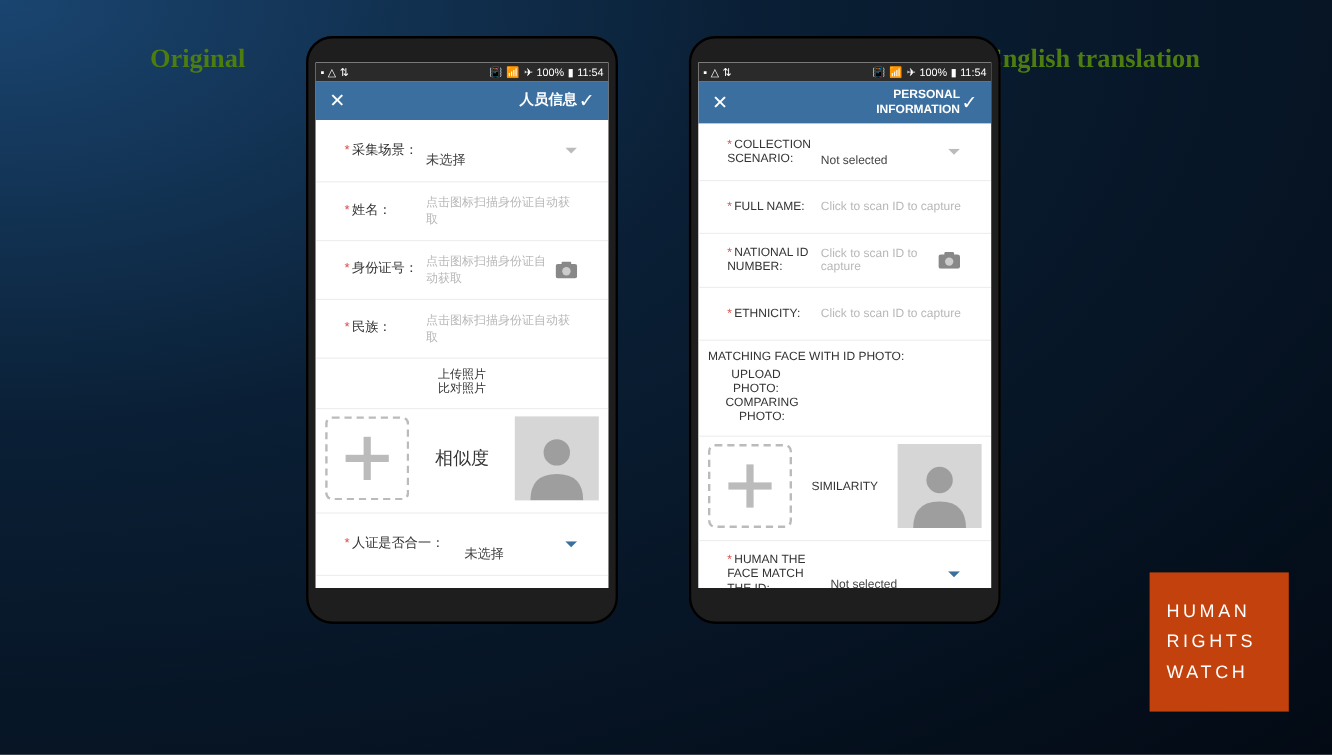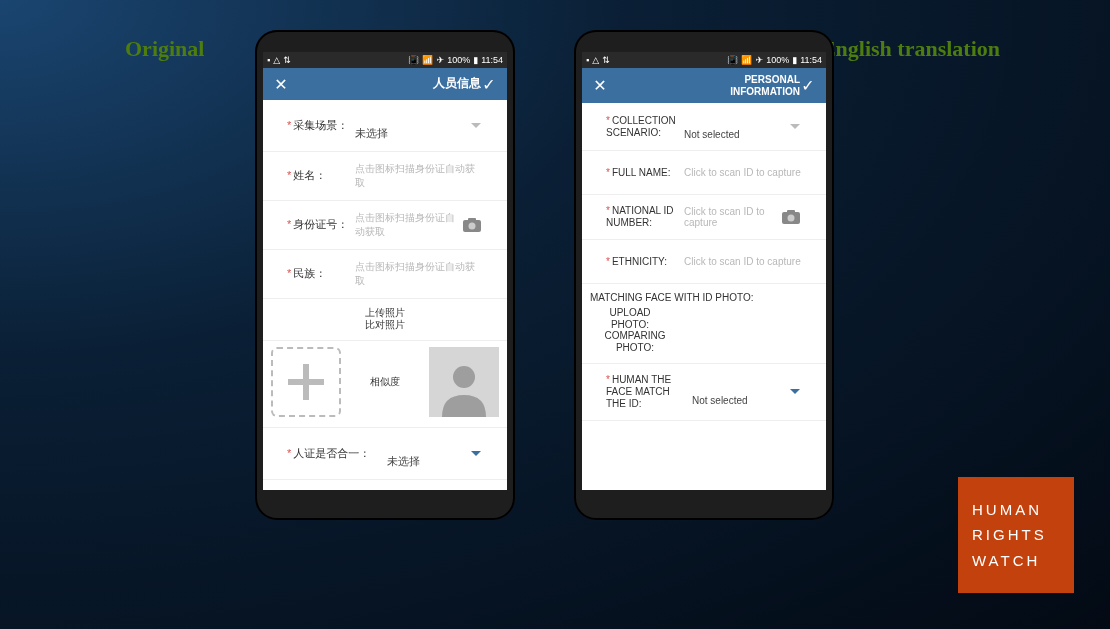--- a/index.html
+++ b/index.html
@@ -119,21 +119,21 @@
     border-radius: 6px;
     display:flex; align-items:center; justify-content:center;
   }
   .plus-shape { position:relative; width:40px; height:40px; }
   .plus-shape::before, .plus-shape::after {
     content:""; position:absolute; background:#bbb;
   }
   .plus-shape::before { left:17px; top:2px; width:6px; height:36px; }
   .plus-shape::after  { top:17px; left:2px; height:6px; width:36px; }
   .similarity { font-size:10px; color:#333; text-align:center; flex:0 0 60px; }
-  .similarity-cn { font-size:10px; }
+  .similarity-cn { font-size:15px; }
   .avatar-box {
     width: 70px; height: 70px;
     background: #d6d6d6;
     display:flex; align-items:flex-end; justify-content:center;
     overflow:hidden;
   }
   .avatar-svg { width: 60px; height: 60px; }
 
   .hrw-logo {
     position:absolute;
@@ -295,20 +295,32 @@
         <div class="row-label"><span class="req">*</span><span>ETHNICITY:</span></div>
         <div class="row-value">Click to scan ID to capture</div>
       </div>
       <div class="match-section">
         <div class="match-title">MATCHING FACE WITH ID PHOTO:</div>
         <div class="match-cols">
           <div class="match-col-label" style="width:60px">UPLOAD PHOTO:</div>
           <div class="match-col-label" style="width:70px">COMPARING PHOTO:</div>
         </div>
       </div>
+      <div class="photo-row">
+        <div class="upload-box">
+            <div class="plus-shape"></div>
+          </div>
+        <div class="similarity">SIMILARITY</div>
+        <div class="avatar-box">
+          <svg class="avatar-svg" viewBox="0 0 60 60">
+              <circle cx="30" cy="20" r="11" fill="#9e9e9e"></circle>
+              <path d="M8 60 Q8 38 30 38 Q52 38 52 60 Z" fill="#9e9e9e"></path>
+            </svg>
+        </div>
+      </div>
       <div class="row">
         <div class="row-label" style="width:80px"><span class="req">*</span><span>HUMAN THE FACE MATCH THE ID:</span></div>
         <div class="row-value row-value-dark" style="font-size:10px">Not selected</div>
         <div class="chev-slot">
             <svg width="10" height="6" viewBox="0 0 10 6">
               <path d="M0 0 L5 5 L10 0" fill="#3b6fa0"></path>
             </svg>
           </div>
       </div>
     </div>

